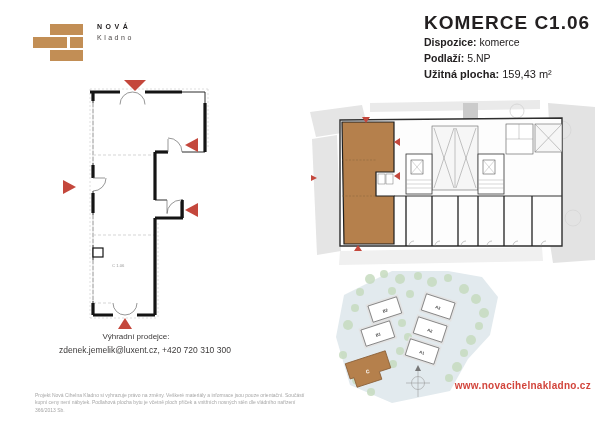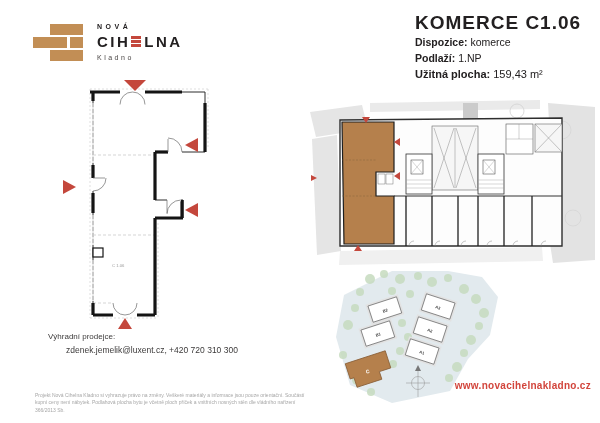--- a/index.html
+++ b/index.html
@@ -14,40 +14,40 @@
   
   .logo{position:absolute;left:33px;top:22px;display:flex;}
   .logo-text{margin-left:12px;padding-top:1px;}
   .logo-top{font-size:7px;font-weight:700;letter-spacing:3.5px;color:var(--text-dark);}
   .logo-main{display:flex;align-items:center;font-size:15px;font-weight:800;letter-spacing:2.5px;color:var(--text-dark);margin-top:3px;}
   .e-bars{display:inline-block;width:10px;height:11px;margin:0 3px 0 1px;
     background:linear-gradient(to bottom,var(--accent-red) 0 2.6px,transparent 2.6px 4.2px,var(--accent-red) 4.2px 6.8px,transparent 6.8px 8.4px,var(--accent-red) 8.4px 11px);}
   .logo-city{font-size:7px;font-weight:500;letter-spacing:2.5px;color:#4a4645;margin-top:4px;}
 
   
-  .titleblock{position:absolute;left:415px;top:13px;width:172px;color:var(--text-dark);}
+  .titleblock{position:absolute;left:424px;top:13px;width:172px;color:var(--text-dark);}
   .titleblock h1{font-size:19px;font-weight:800;letter-spacing:1px;line-height:1;}
   .spec-row{margin-top:4px;font-size:10.5px;line-height:1.15;}
   .spec-row .lbl{font-weight:800;}
   .spec-row.bold-all{font-size:11px;}
   .spec-row.bold-all .val{font-weight:400;}
 
   
   .mainplan{position:absolute;left:60px;top:75px;}
   .keyplan{position:absolute;left:310px;top:98px;}
   .siteplan{position:absolute;left:330px;top:263px;}
   .arrow{fill:var(--accent-red);}
   .fill-brown{fill:var(--unit-brown);}
   .tree{fill:var(--tree-green);opacity:.85;}
   .ground{fill:var(--ground-blue);}
   .planlabel{font-family:"Liberation Sans",sans-serif;fill:#999;}
   .bldg-lbl{font-family:"Liberation Sans",sans-serif;font-weight:700;fill:#3a3a3a;}
 
   
-  .contact{position:absolute;left:48px;top:332px;color:var(--text-dark);}
+  .contact{position:absolute;left:41px;top:332px;color:var(--text-dark);text-align:center;}
   .contact .heading{font-size:8px;color:#3c3a3a;}
   .contact .company{font-size:9.5px;font-weight:800;margin-top:4px;}
   .contact .emailphone{font-size:8.5px;margin-top:4px;color:#3c3a3a;margin-left:18px;}
   .contact .web{font-size:9px;font-weight:800;margin-top:4px;}
   .disclaimer{position:absolute;left:35px;top:392px;width:278px;font-size:5px;line-height:1.45;color:var(--disclaimer-grey);}
   .site-url{position:absolute;right:9px;top:380px;font-size:10px;font-weight:800;letter-spacing:.3px;color:var(--url-red);}
 </style>
 </head>
 <body>
 
@@ -55,38 +55,33 @@
 
   <div class="logo">
     <svg width="52" height="40" viewBox="0 0 52 40">
       <rect x="17" y="2" width="33" height="11" fill="var(--brick)"></rect>
       <rect x="0" y="15" width="34" height="11" fill="var(--brick)"></rect>
       <rect x="37" y="15" width="13" height="11" fill="var(--brick)"></rect>
       <rect x="17" y="28" width="33" height="11" fill="var(--brick)"></rect>
     </svg>
     <div class="logo-text">
       <div class="logo-top">NOVÁ</div>
-      <div class="logo-main">
-          <span>CIH</span>
-          <span class="e-bars"></span>
-          <span>LNA</span>
-        </div>
       <div class="logo-city">Kladno</div>
     </div>
   </div>
 
   <div class="titleblock">
     <h1>KOMERCE C1.06</h1>
     <div class="spec-row">
       <span class="lbl">Dispozice:</span>
       <span class="val">komerce</span>
     </div>
     <div class="spec-row">
       <span class="lbl">Podlaží:</span>
-      <span class="val">1.NP</span>
+      <span class="val">5.NP</span>
     </div>
     <div class="spec-row bold-all">
       <span class="lbl">Užitná plocha:</span>
       <span class="val">159,43 m²</span>
     </div>
   </div>
 
   <svg class="mainplan" width="150" height="272" viewBox="0 0 150 272">
 
     <g stroke="#c9c9c9" stroke-width="0.6" stroke-dasharray="2,2">

